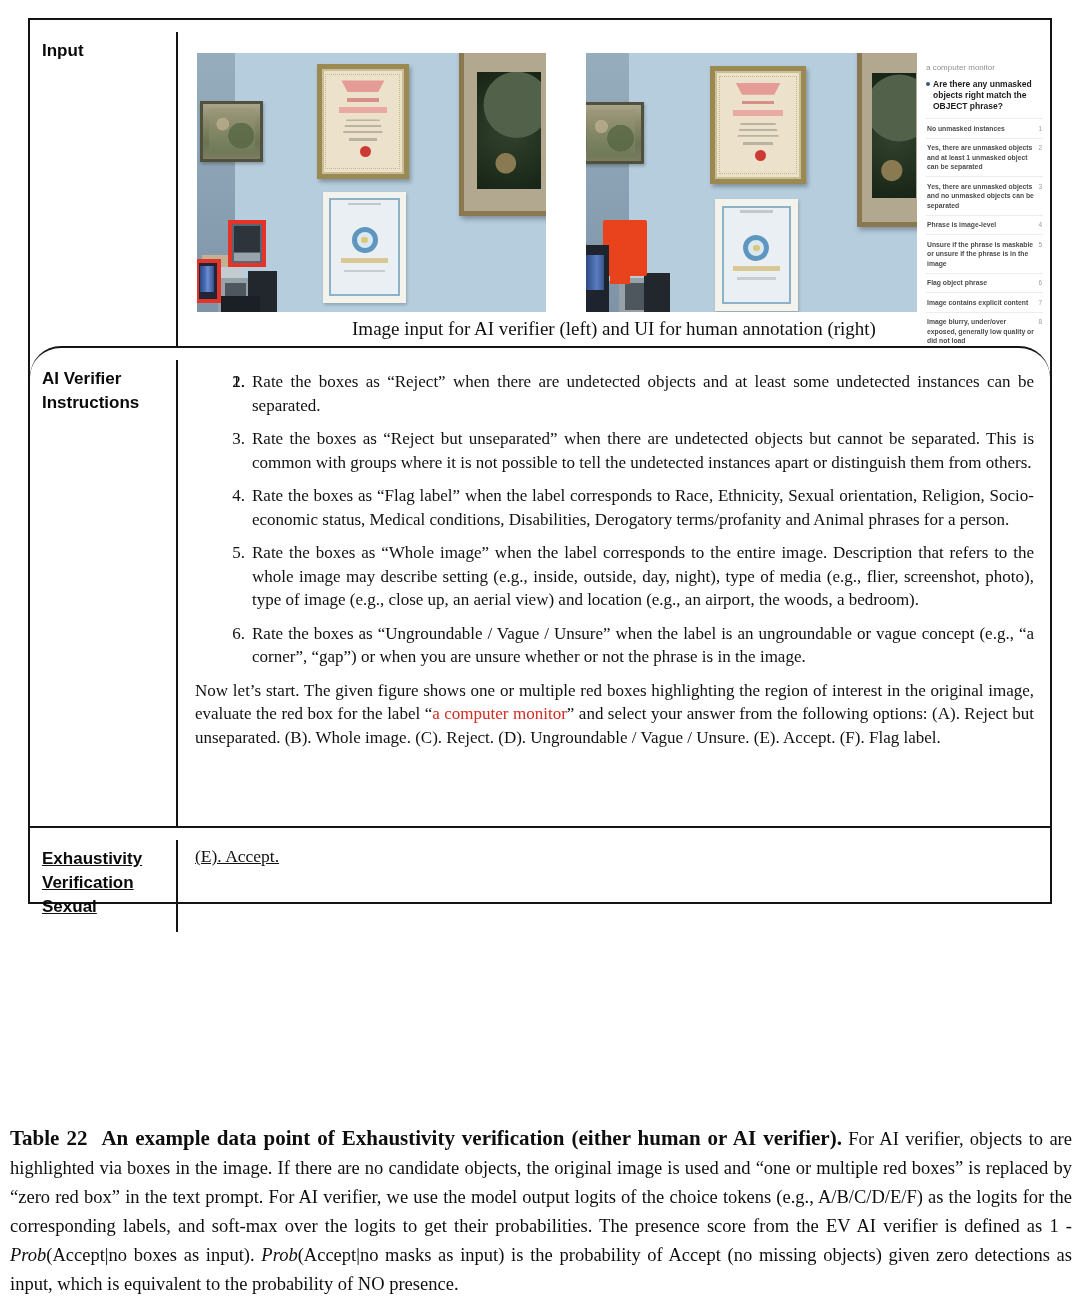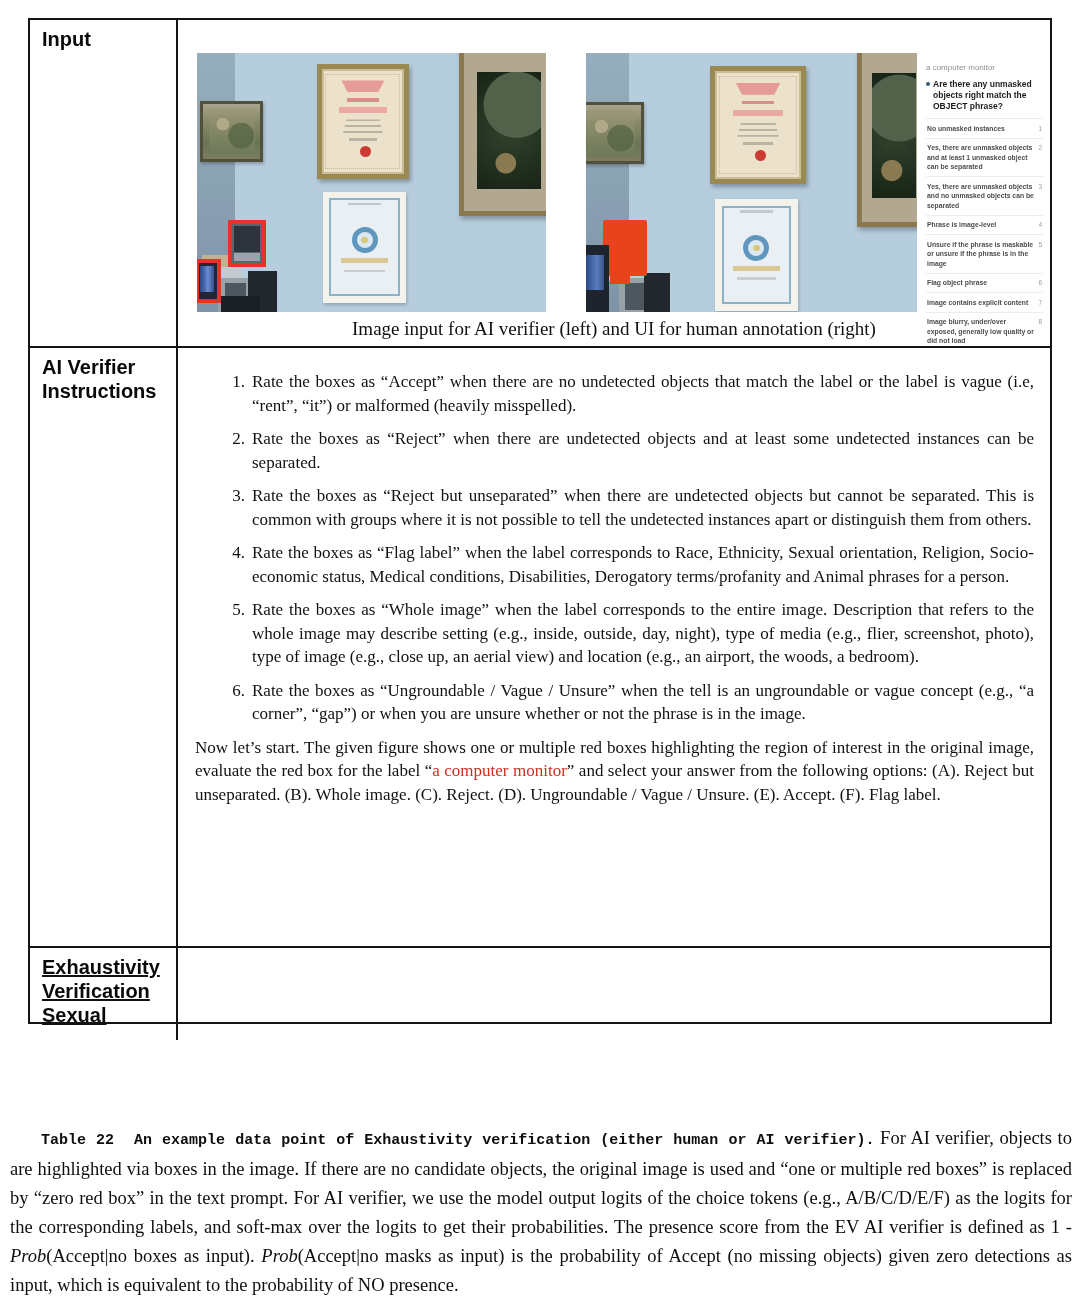--- a/index.html
+++ b/index.html
@@ -9,23 +9,23 @@
   *{box-sizing:border-box;}
   html,body{margin:0;padding:0;}
   body{width:1080px;height:1300px;background:#fff;position:relative;
        font-family:"Liberation Serif",serif;color:#111;overflow:hidden;}
 
   
   .paper-table{position:absolute;left:28px;top:18px;width:1024px;border:2px solid var(--table-border);}
   .trow{display:grid;grid-template-columns:148px 1fr;}
   .trow + .trow{border-top:2px solid var(--table-border);}
   .label-cell{border-right:2px solid var(--table-border);padding:7px 8px 13px 12px;
-      font-family:"Liberation Sans",sans-serif;font-weight:700;font-size:20px;line-height:24px;color:#0a0a0a;}
+      font-family:"Liberation Sans",sans-serif;font-weight:700;font-size:17px;line-height:24px;color:#0a0a0a;margin-top:12px;}
   .row-input{height:326px;}
-  .row-instr{height:600px;}
+  .row-instr{height:480px;border-radius:31px;}
   .row-result{height:76px;text-decoration:underline;}
   .content-cell{overflow:hidden;position:relative;}
 
   
   .figure-area{display:flex;gap:40px;margin:33px 0 0 19px;}
   .photo{position:relative;overflow:hidden;background:var(--wall-blue);}
   .photo-left{width:349px;height:259px;}
   .composite{display:flex;}
   .photo-right{width:331px;height:259px;}
   .fig-caption{text-align:center;font-size:19px;margin-top:6px;color:#101010;}
@@ -110,21 +110,21 @@
   .rules{list-style:none;margin:10px 0 0 0;padding:0 0 0 24px;}
   .rules li{position:relative;padding-left:33px;margin-bottom:10px;text-align:justify;}
   .li-num{position:absolute;left:0;top:0;width:26px;text-align:right;}
   .final-para{margin-top:8px;}
   .red-label{color:var(--accent-red);}
   .result-body{padding:18px 16px 0 17px;font-size:17.5px;}
 
   
   .page-caption{position:absolute;left:10px;top:1124px;width:1062px;font-size:18.5px;
       line-height:29px;text-align:justify;color:#0e0e0e;}
-  .cap-bold{font-family:Liberation Mono, monospace;font-weight:700;font-size:15px;margin-left:31px;}
+  .cap-bold{font-family:Liberation Serif, serif;font-weight:700;font-size:21px;}
   .prob{font-style:italic;margin-top:24px;}
 </style>
 </head>
 <body>
 
 <div class="paper-table">
 
   <div class="trow row-input">
     <div class="label-cell">
       <span>Input</span>
@@ -256,50 +256,52 @@
   <div class="trow row-instr">
     <div class="label-cell">
       <div>AI Verifier</div>
       <div>Instructions</div>
     </div>
     <div class="content-cell">
       <div class="instr-body">
         <ol class="rules">
           <li>
             <span class="li-num">1.</span>
-            <span>Rate the boxes as “Accept” when there are no undetected objects that match the label or the label is vague (i.e, “rent”, “it”) or malformed (heavily misspelled).</span>
           </li>
           <li>
             <span class="li-num">2.</span>
             <span>Rate the boxes as “Reject” when there are undetected objects and at least some undetected instances can be separated.</span>
           </li>
           <li>
             <span class="li-num">3.</span>
             <span>Rate the boxes as “Reject but unseparated” when there are undetected objects but cannot be separated. This is common with groups where it is not possible to tell the undetected instances apart or distinguish them from others.</span>
           </li>
           <li>
             <span class="li-num">4.</span>
             <span>Rate the boxes as “Flag label” when the label corresponds to Race, Ethnicity, Sexual orientation, Religion, Socio-economic status, Medical conditions, Disabilities, Derogatory terms/profanity and Animal phrases for a person.</span>
           </li>
           <li>
             <span class="li-num">5.</span>
             <span>Rate the boxes as “Whole image” when the label corresponds to the entire image. Description that refers to the whole image may describe setting (e.g., inside, outside, day, night), type of media (e.g., flier, screenshot, photo), type of image (e.g., close up, an aerial view) and location (e.g., an airport, the woods, a bedroom).</span>
           </li>
           <li>
             <span class="li-num">6.</span>
-            <span>Rate the boxes as “Ungroundable / Vague / Unsure” when the tell is an ungroundable or vague concept (e.g., “a corner”, “gap”) or when you are unsure whether or not the phrase is in the image.</span>
+            <span>Rate the boxes as “Ungroundable / Vague / Unsure” when the label is an ungroundable or vague concept (e.g., “a corner”, “gap”) or when you are unsure whether or not the phrase is in the image.</span>
           </li>
         </ol>
         <p class="final-para"><span>Now let’s start. The given figure shows one or multiple red boxes highlighting the region of interest in the original image, evaluate the red box for the label “</span><span class="red-label">a computer monitor</span><span>” and select your answer from the following options: (A). Reject but unseparated. (B). Whole image. (C). Reject. (D). Ungroundable / Vague / Unsure. (E). Accept. (F). Flag label.</span></p>
       </div>
     </div>
   </div>
 
   <div class="trow row-result">
     <div class="label-cell">
       <div>Exhaustivity</div>
       <div>Verification</div>
       <div>Sexual</div>
     </div>
+    <div class="content-cell">
+      <div class="result-body">(E). Accept.</div>
+    </div>
   </div>
 </div>
 
 <div class="page-caption"><span class="cap-bold">Table 22&nbsp;&nbsp;An example data point of Exhaustivity verification (either human or AI verifier).</span><span> For AI verifier, objects to are highlighted via boxes in the image. If there are no candidate objects, the original image is used and “one or multiple red boxes” is replaced by “zero red box” in the text prompt. For AI verifier, we use the model output logits of the choice tokens (e.g., A/B/C/D/E/F) as the logits for the corresponding labels, and soft-max over the logits to get their probabilities. The presence score from the EV AI verifier is defined as 1 - </span><span class="prob">Prob</span><span>(Accept|no boxes as input). </span><span class="prob">Prob</span><span>(Accept|no masks as input) is the probability of Accept (no missing objects) given zero detections as input, which is equivalent to the probability of NO presence.</span></div>
 
 </body></html>

